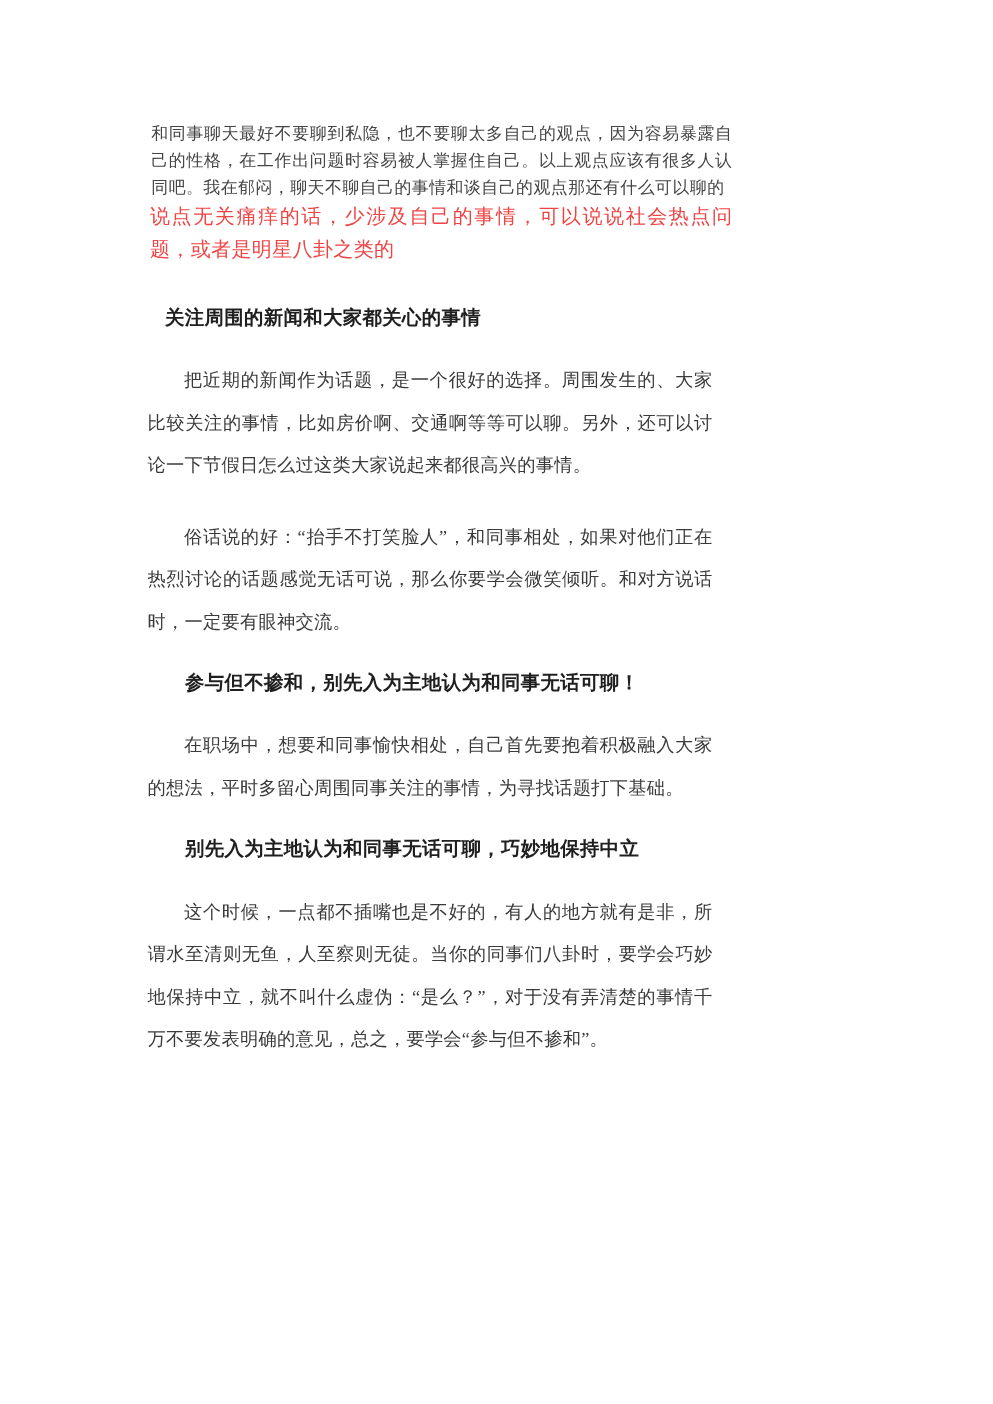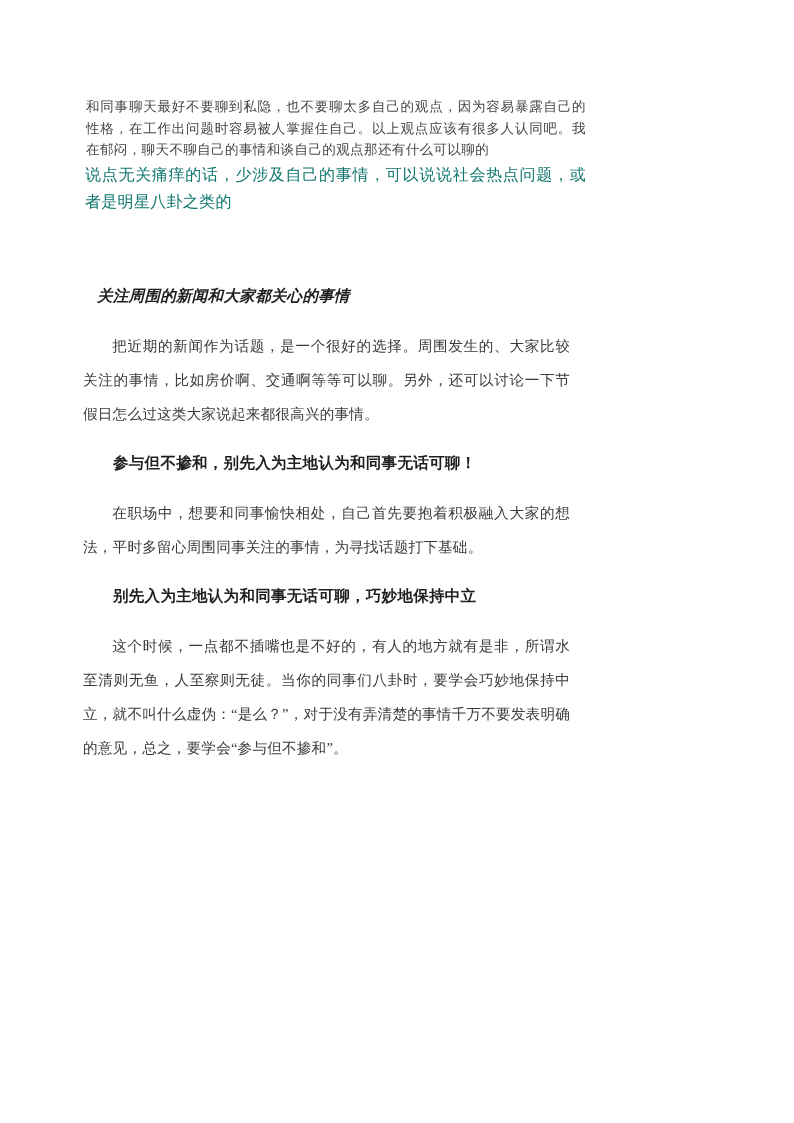--- a/index.html
+++ b/index.html
@@ -10,56 +10,56 @@
   body {
     width: 794px;
     height: 1123px;
     font-family: "Liberation Serif", "DejaVu Serif", serif;
   }
   .page {
     position: relative;
     box-sizing: border-box;
     width: 704px;
     height: 1123px;
-    padding: 96px 118px 0 83px;
+    padding: 96px 118px 0 118px;
     overflow: hidden;
     background: #ffffff;
   }
   
   .intro-small {
     margin: 0 0 0 3px;
     font-size: 13.5px;
     line-height: 21.5px;
     letter-spacing: 0.4px;
     color: #454545;
     text-align: justify;
   }
   
   .intro-big p {
     margin: 0 0 0 2px;
     font-size: 16px;
     line-height: 27px;
     letter-spacing: 0.3px;
-    color: #0f766e;
+    color: #ef4444;
     text-align: justify;
+    font-family: Liberation Mono, monospace;
   }
   
   .section h2 {
     margin: 22px 0 0 0;
     padding-left: 30px;
     font-size: 15.5px;
     line-height: 20px;
     font-weight: bold;
     color: #1f1f1f;
     letter-spacing: 0.3px;
   }
   .section.first h2 {
-    margin-top: 71px;
+    margin-top: 30px;
     padding-left: 14px;
-    font-style: italic;
   }
   .section p {
     margin: 23px 16px 0 0;
     font-size: 14.6px;
     line-height: 34px;
     letter-spacing: 0.2px;
     color: #3a3a3a;
     text-indent: 2em;
     text-align: justify;
   }
@@ -75,20 +75,21 @@
     <p>说点无关痛痒的话，少涉及自己的事情，可以说说社会热点问题，或者是明星八卦之类的</p>
   </div>
 
   <div id="sections">
   <div class="section first">
     <h2>关注周围的新闻和大家都关心的事情</h2>
     <p>把近期的新闻作为话题，是一个很好的选择。周围发生的、大家比较关注的事情，比如房价啊、交通啊等等可以聊。另外，还可以讨论一下节假日怎么过这类大家说起来都很高兴的事情。</p>
   </div>
 
   <div class="section">
+    <p>俗话说的好：“抬手不打笑脸人”，和同事相处，如果对他们正在热烈讨论的话题感觉无话可说，那么你要学会微笑倾听。和对方说话时，一定要有眼神交流。</p>
   </div>
 
   <div class="section">
     <h2>参与但不掺和，别先入为主地认为和同事无话可聊！</h2>
     <p>在职场中，想要和同事愉快相处，自己首先要抱着积极融入大家的想法，平时多留心周围同事关注的事情，为寻找话题打下基础。</p>
   </div>
 
   <div class="section">
     <h2>别先入为主地认为和同事无话可聊，巧妙地保持中立</h2>
     <p>这个时候，一点都不插嘴也是不好的，有人的地方就有是非，所谓水至清则无鱼，人至察则无徒。当你的同事们八卦时，要学会巧妙地保持中立，就不叫什么虚伪：“是么？”，对于没有弄清楚的事情千万不要发表明确的意见，总之，要学会“参与但不掺和”。</p>

